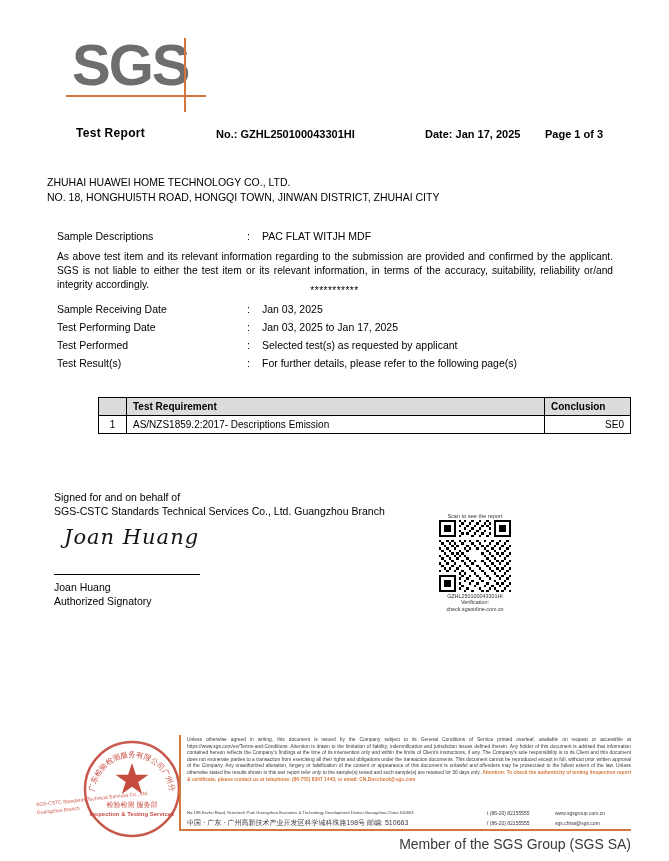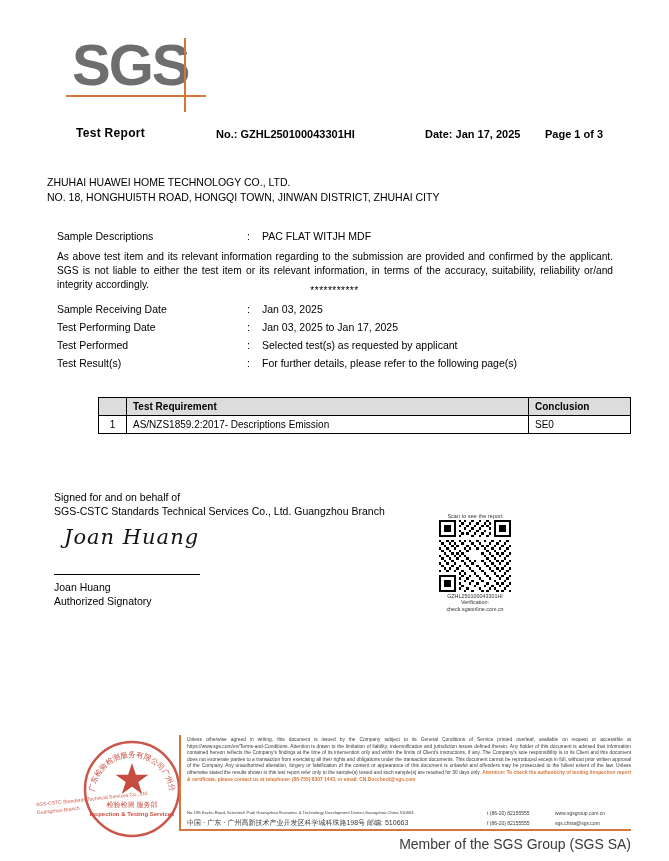--- a/index.html
+++ b/index.html
@@ -165,23 +165,23 @@
     height: 17px;
     box-sizing: border-box;
   }
   .rtable thead th {
     background: #dcdcdc;
     font-weight: bold;
     text-align: left;
   }
   .col-idx { width: 28px; text-align: center; }
   .col-req { text-align: left; }
-  .col-con { width: 102px; text-align: center; }
+  .col-con { width: 86px; text-align: center; }
   .rtable tbody td.col-idx { text-align: center; }
-  .rtable tbody td.col-con { text-align: left; }
+  .rtable tbody td.col-con { text-align: right; }
 
   
   .sign-block {
     position: absolute;
     left: 54px;
     top: 490px;
     width: 400px;
     font-size: 10.5px;
     line-height: 14px;
   }

